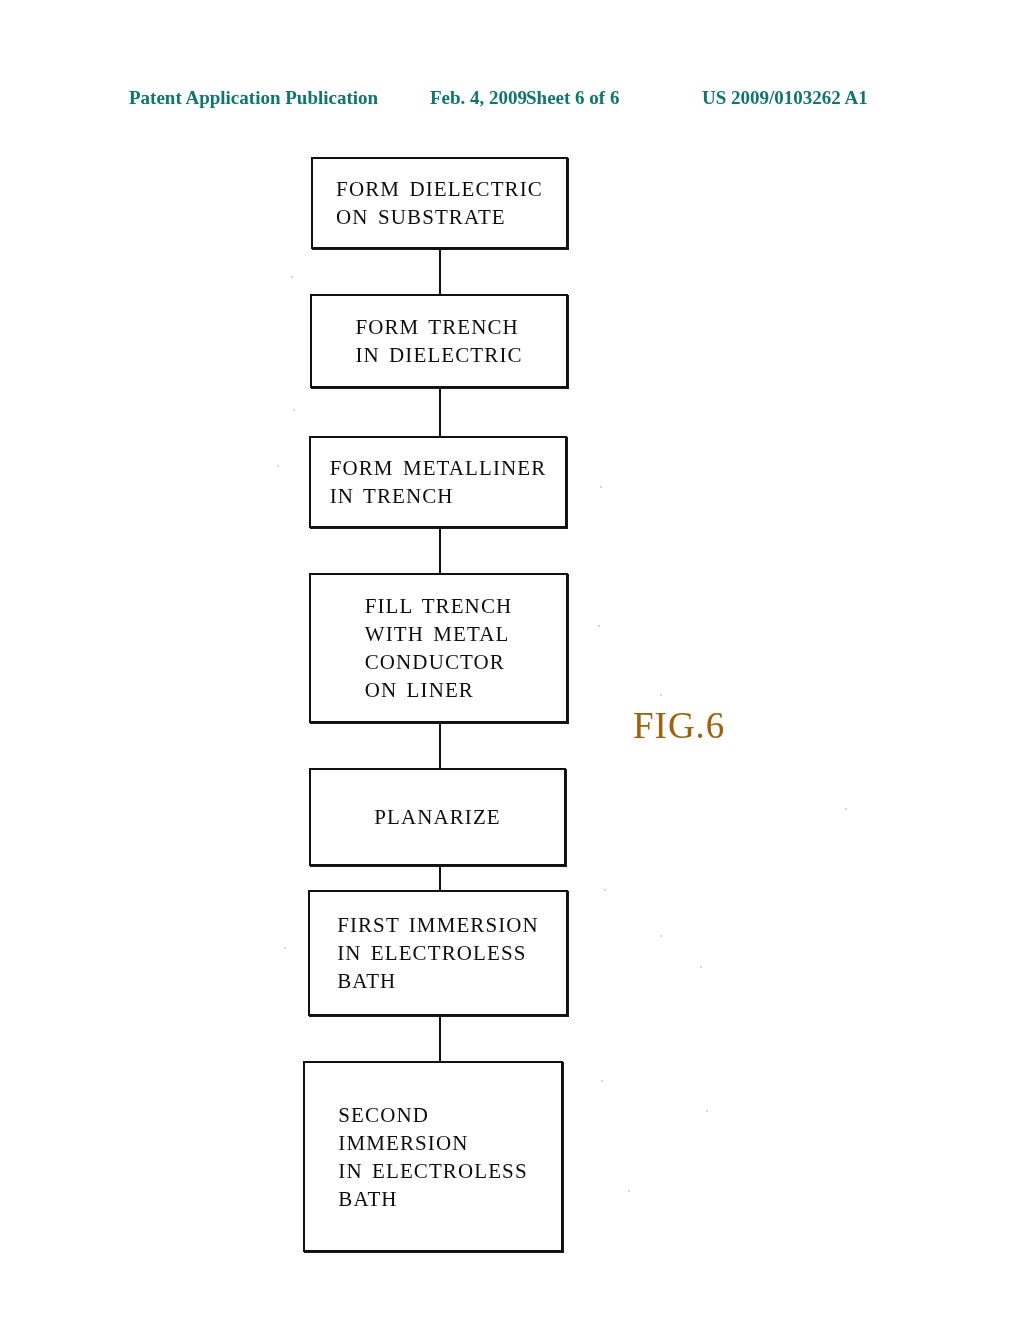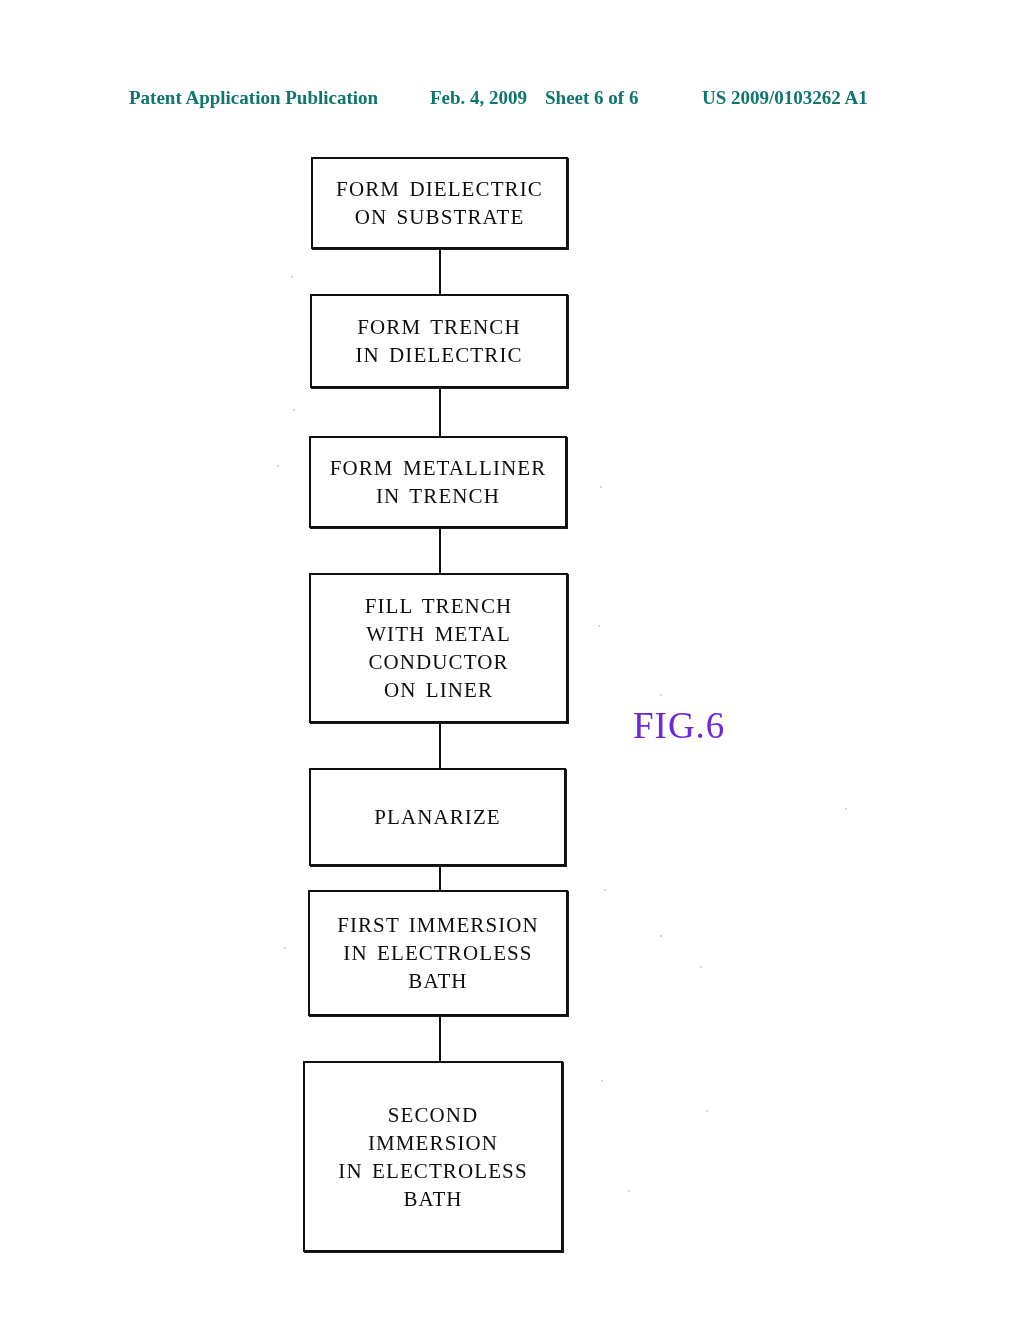--- a/index.html
+++ b/index.html
@@ -28,21 +28,21 @@
     position: absolute;
     font-family: "Liberation Serif", "DejaVu Serif", serif;
     font-weight: bold;
     font-size: 19px;
     line-height: 24px;
     white-space: nowrap;
     color: #0f766e;
   }
   #hdr-publication { left: 129px; top: 0; }
   #hdr-date        { left: 430px; top: 0; }
-  #hdr-sheet       { left: 545px; top: 0; }
+  #hdr-sheet       { left: 526px; top: 0; }
   #hdr-number      { left: 702px; top: 0; }
 
   
   #figure-area {
     position: absolute;
     left: 0;
     top: 0;
     width: 1024px;
     height: 1320px;
   }
@@ -55,21 +55,20 @@
     display: flex;
     align-items: center;
     justify-content: center;
     box-shadow: 1px 1px 0 0 #1a1a1a;
   }
   .flow-box-label {
     font-family: "Liberation Serif", "DejaVu Serif", serif;
     font-size: 21px;
     line-height: 28px;
     letter-spacing: 1.1px;
-    text-align: center;
     white-space: pre-line;
     color: #0d0d0d;
     word-spacing: 3px;
   }
 
   
   #box-form-dielectric       { left: 311px; top: 157px;  width: 257px; height: 92px;  }
   #box-form-trench           { left: 310px; top: 294px;  width: 258px; height: 94px;  }
   #box-form-metalliner       { left: 309px; top: 436px;  width: 258px; height: 92px;  }
   #box-fill-trench           { left: 309px; top: 573px;  width: 259px; height: 150px; }
@@ -92,21 +91,21 @@
 
   #figure-label {
     position: absolute;
     left: 633px;
     top: 704px;
     font-family: "Liberation Serif", "DejaVu Serif", serif;
     font-size: 37px;
     line-height: 44px;
     letter-spacing: 1px;
     white-space: nowrap;
-    color: #6d28d9;
+    color: #a16207;
   }
 
   
   .speckle {
     position: absolute;
     width: 2px;
     height: 2px;
     background: #c9c9c9;
     border-radius: 50%;
   }

